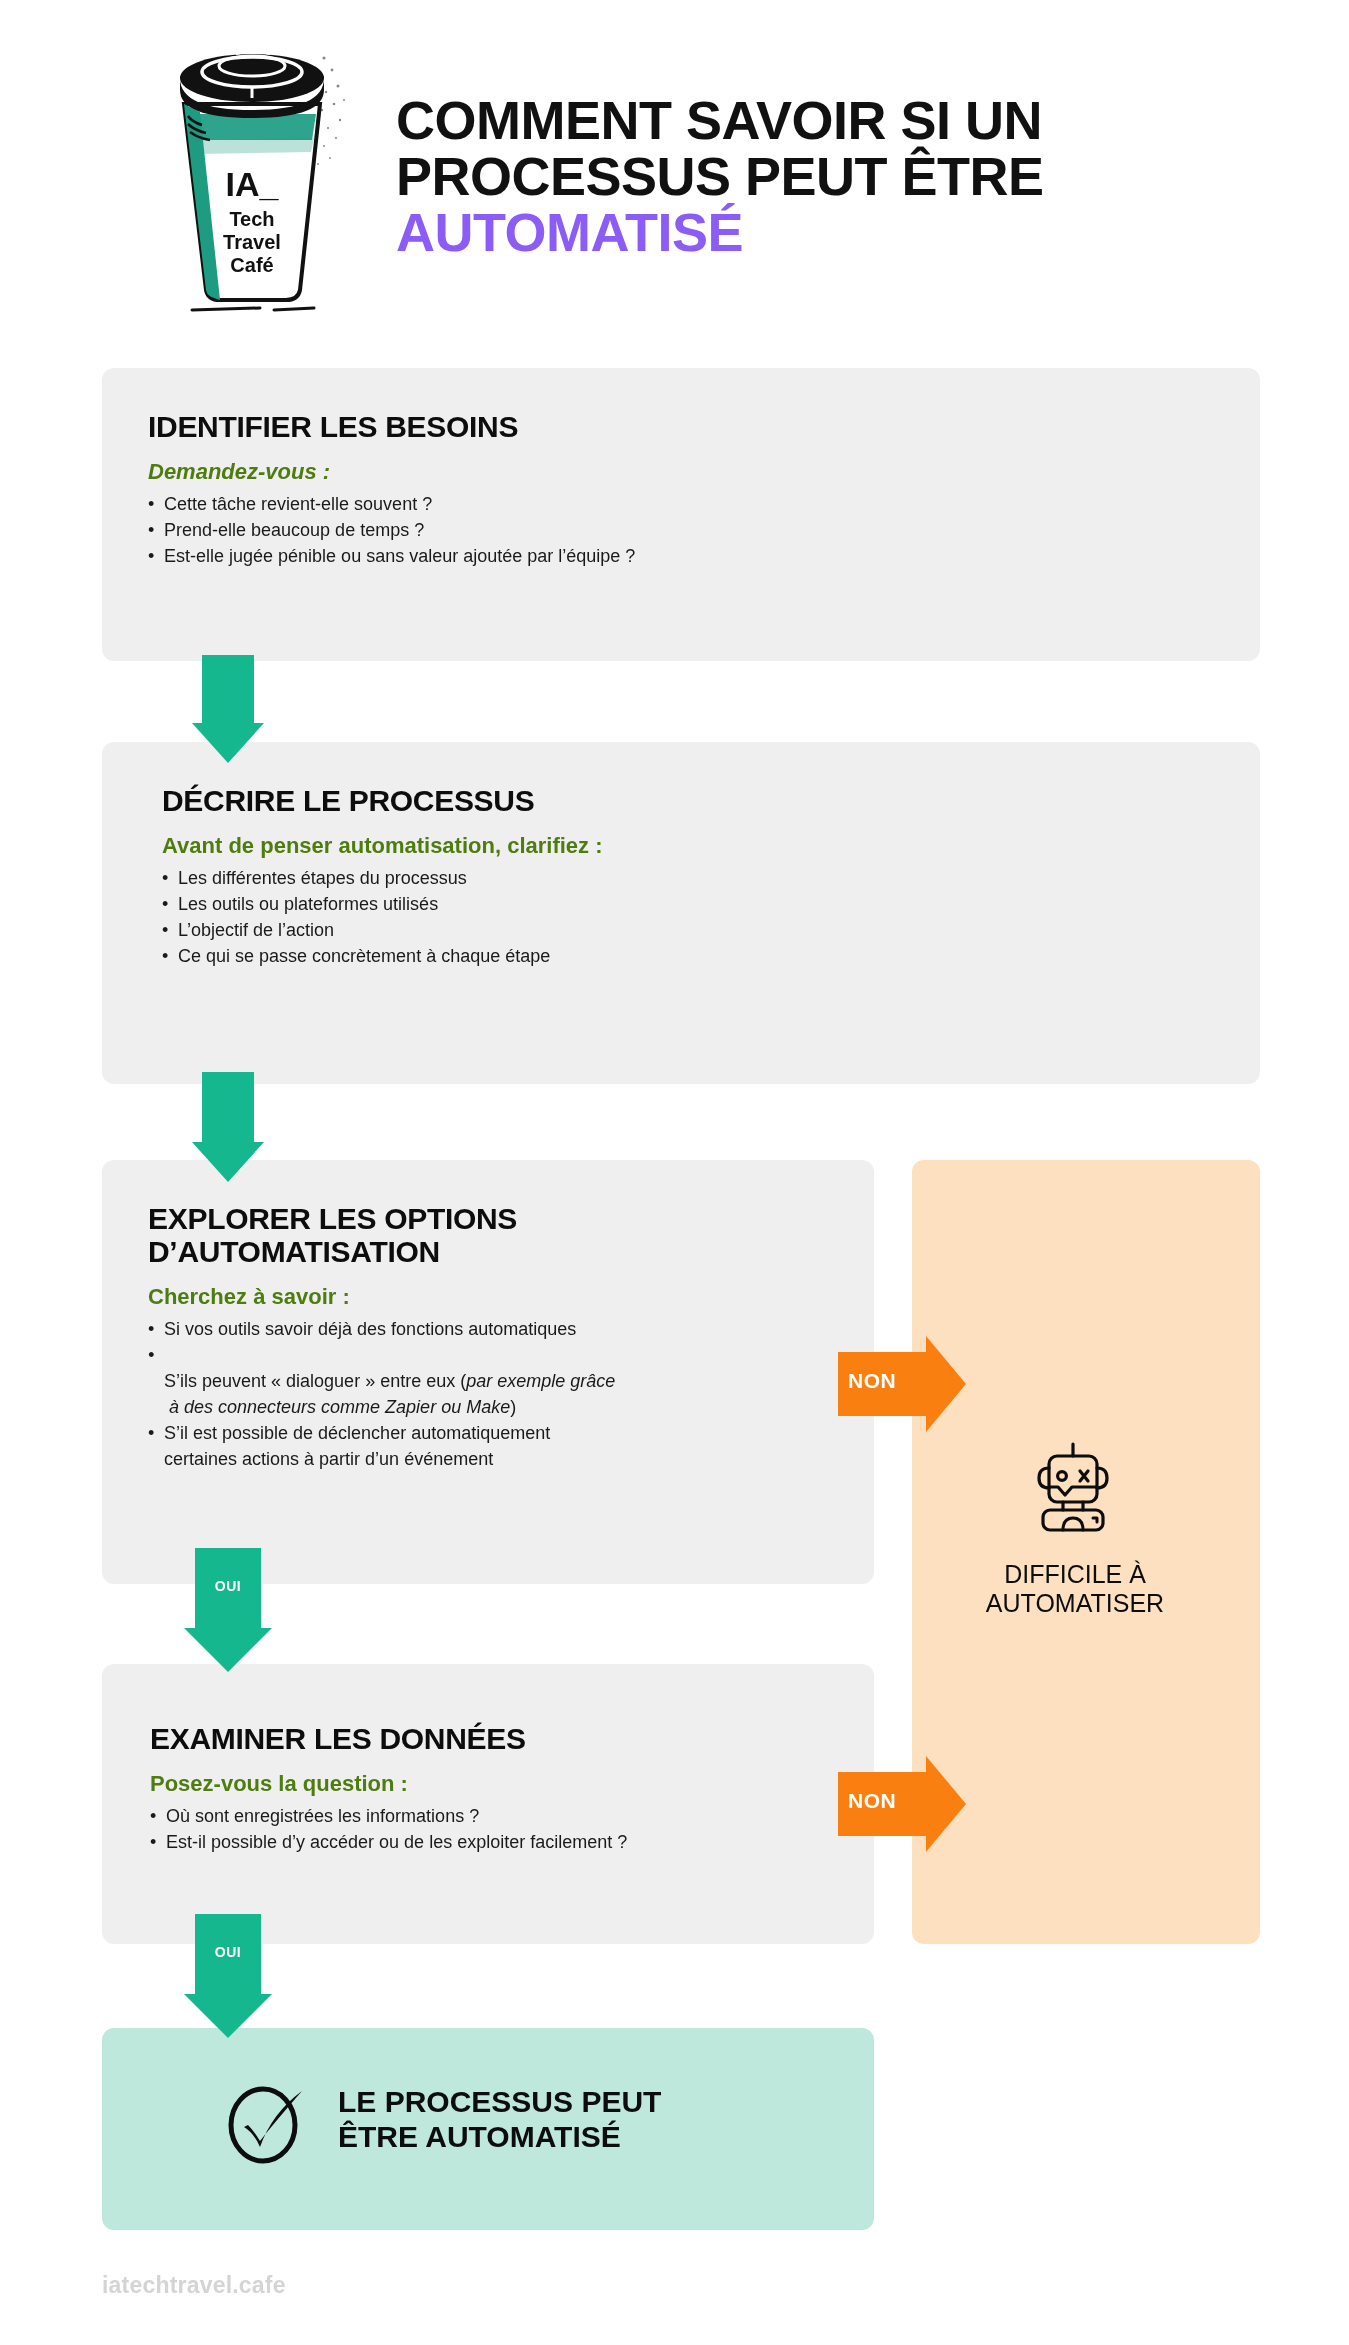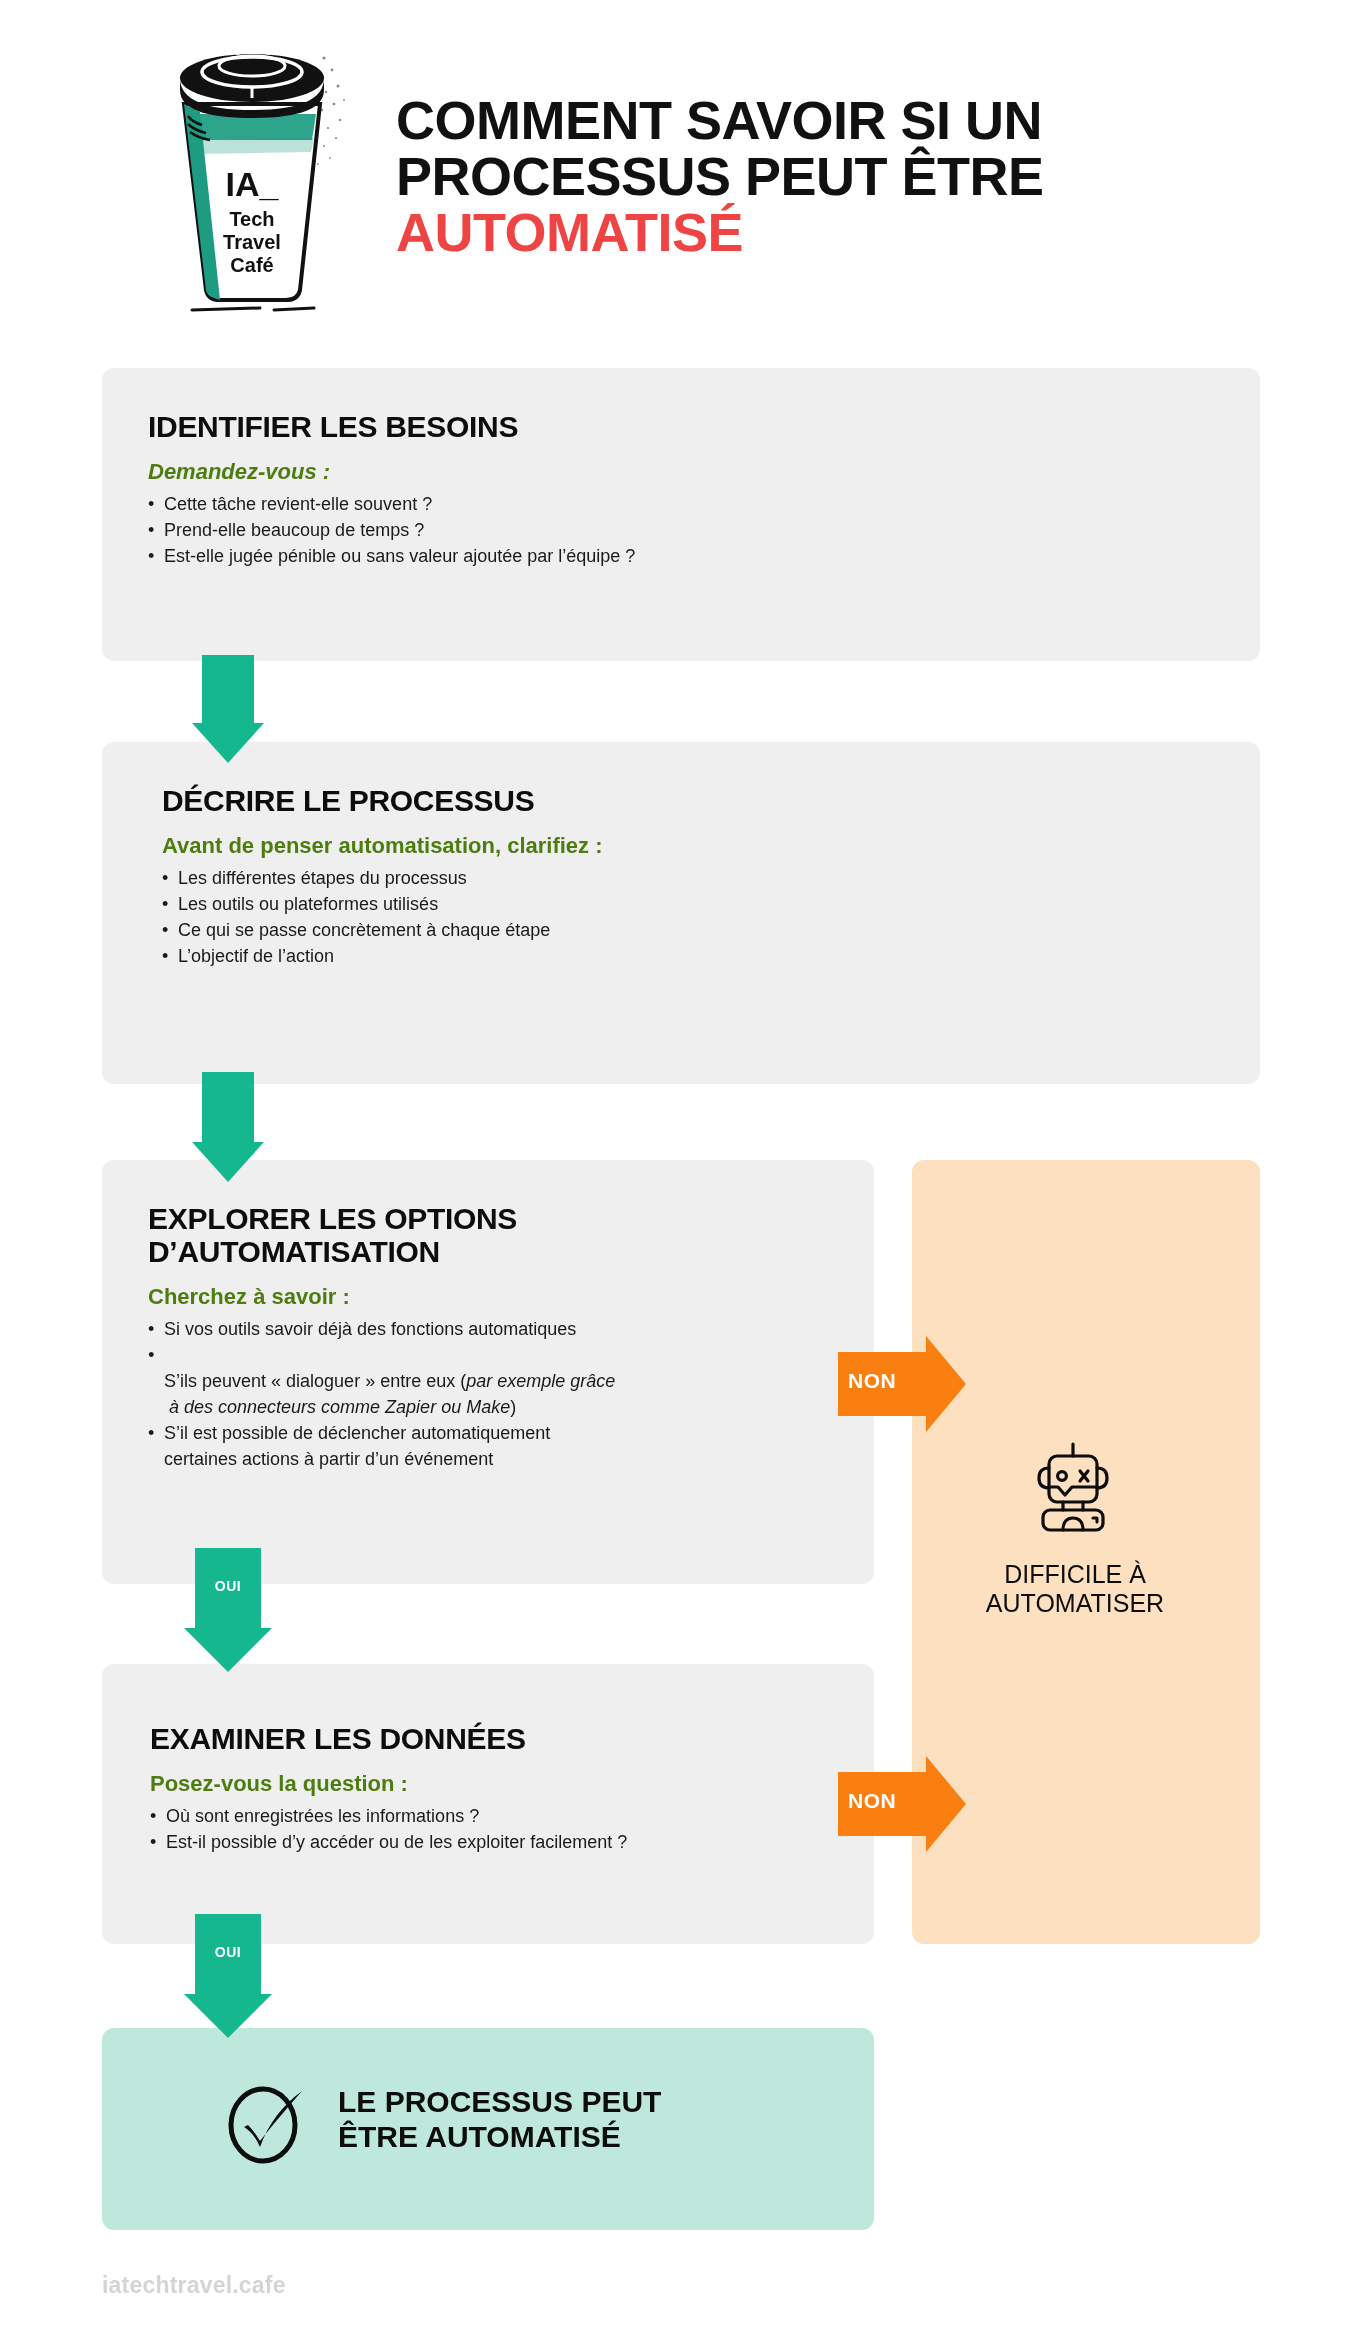--- a/index.html
+++ b/index.html
@@ -36,21 +36,21 @@
   }
   .title-line {
     font-size: 54px;
     font-weight: bold;
     letter-spacing: -0.5px;
     line-height: 1.04;
     color: #111111;
     text-transform: uppercase;
     white-space: nowrap;
   }
-  .title-line.accent { color: #ef4444; }
+  .title-line.accent { color: #8b5cf6; }
 
   
   .box {
     position: absolute;
     background: #efefef;
     border-radius: 12px;
   }
   .box.orange { background: #fce0bf; }
   .box.mint   { background: #bfe8dc; }
 
@@ -280,22 +280,22 @@
     <div class="head" style="top:68px;"></div>
   </div>
 
   <div class="box" style="left:102px; top:742px; width:1158px; height:342px;">
     <div style="padding:42px 46px 0 60px;">
       <div class="box-title">DÉCRIRE LE PROCESSUS</div>
       <div class="box-sub">Avant de penser automatisation, clarifiez :</div>
       <ul class="bullets">
         <li>Les différentes étapes du processus</li>
         <li>Les outils ou plateformes utilisés</li>
+        <li>L’objectif de l’action</li>
         <li>Ce qui se passe concrètement à chaque étape</li>
-        <li>L’objectif de l’action</li>
       </ul>
     </div>
   </div>
 
   <div class="arrow-down" style="left:192px; top:1072px; width:72px; height:112px;">
     <div class="shaft" style="width:52px; height:72px;"></div>
     <div class="head" style="top:70px;"></div>
   </div>
 
   <div class="box orange" style="left:912px; top:1160px; width:348px; height:784px;"></div>

